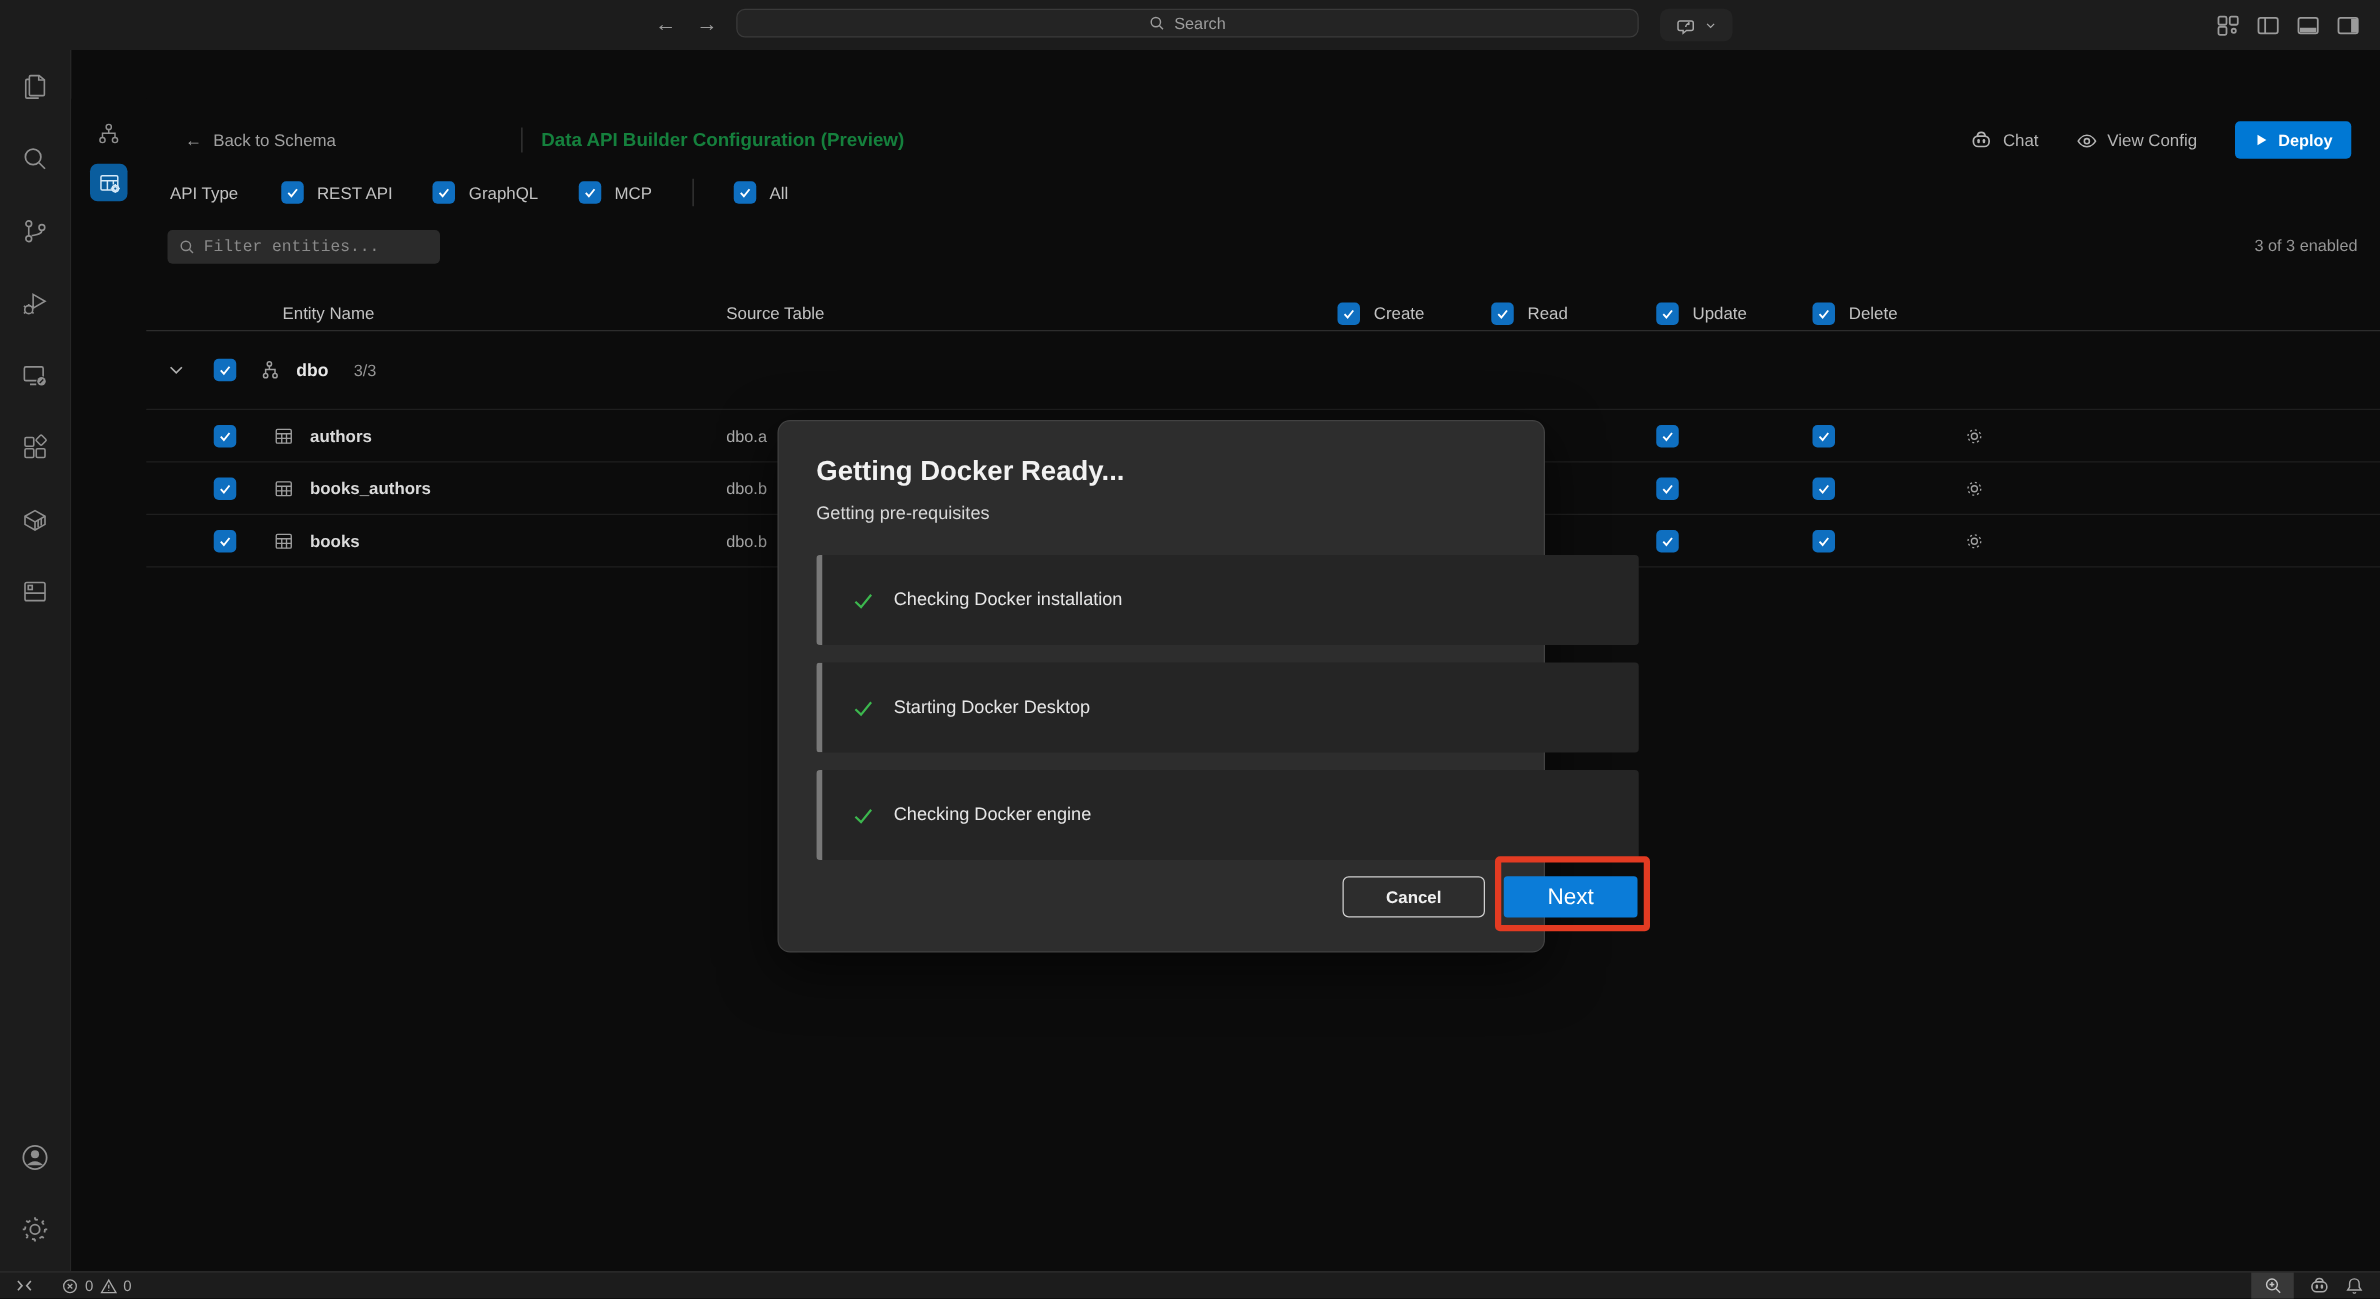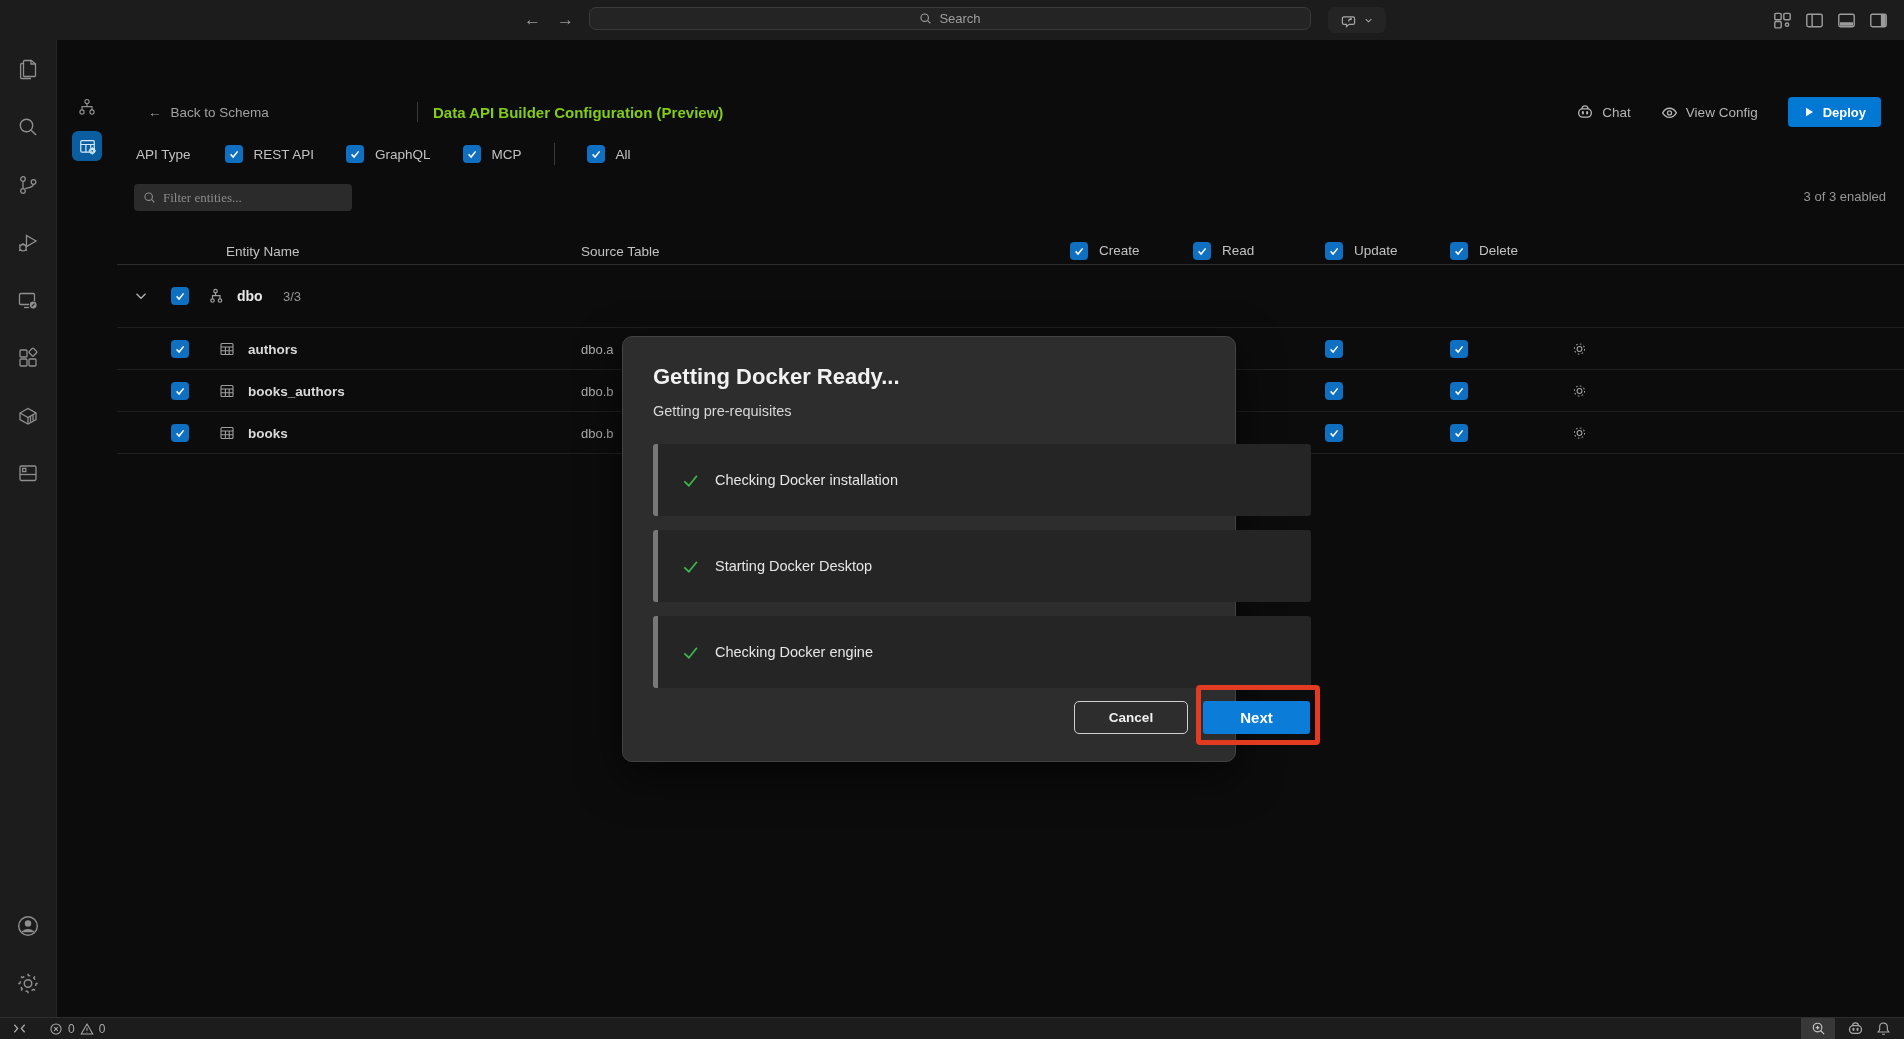--- a/index.html
+++ b/index.html
@@ -33,35 +33,35 @@
   .strip { position:absolute; left:57px; top:79px; width:60px; height:938px; background:#0c0c0c; }
   .strip-icon { position:absolute; left:20px; top:18px; color:#8f8f8f; cursor:pointer; }
   .strip-tile { position:absolute; left:15px; top:52px; width:30px; height:30px; background:#0a5d9e; border-radius:6px; display:flex; align-items:center; justify-content:center; color:#d6e9f8; cursor:pointer; }
 
   
   .main { position:absolute; left:117px; top:79px; width:1787px; height:938px; }
 
   .main-header { position:absolute; left:0; top:16px; width:100%; height:34px; }
   .back-link { position:absolute; left:31px; top:0; height:34px; display:flex; align-items:center; gap:9px; color:#a0a0a0; font-size:13.5px; cursor:pointer; }
   .hdr-divider { position:absolute; left:300px; top:7px; width:1px; height:20px; background:#3a3a3a; }
-  .page-title { position:absolute; left:316px; top:0; height:34px; display:flex; align-items:center; font-size:15px; font-weight:bold; color:#84cc16; }
+  .page-title { position:absolute; left:316px; top:0; height:34px; display:flex; align-items:center; font-size:15px; font-weight:bold; color:#15803d; }
   .hdr-actions { position:absolute; right:23px; top:0; height:34px; display:flex; align-items:center; gap:30px; }
   .hdr-action { display:flex; align-items:center; gap:8px; color:#b4b4b4; font-size:13.5px; cursor:pointer; }
   .deploy-btn { display:flex; align-items:center; gap:8px; background:#0078d4; color:#fff; font-size:13px; font-weight:600; height:30px; padding:0 15px; border-radius:4px; cursor:pointer; }
 
   .api-row { position:absolute; left:19px; top:60px; height:30px; display:flex; align-items:center; gap:32px; }
   .api-label { color:#c2c2c2; font-size:13.5px; margin-right:2px; }
   .cb-pair { display:flex; align-items:center; gap:11px; color:#c2c2c2; font-size:13.5px; cursor:pointer; }
   .api-divider { width:1px; height:22px; background:#3a3a3a; }
 
   .cb { width:18px; height:18px; background:#0f6fc0; border-radius:4px; display:inline-flex; align-items:center; justify-content:center; flex:none; cursor:pointer; }
 
   .filter-row { position:absolute; left:0; top:105px; width:100%; height:30px; }
   .filter-box { position:absolute; left:17px; top:0; width:218px; height:27px; background:#2b2b2b; border-radius:4px; display:flex; align-items:center; gap:7px; padding:0 9px; color:#8a8a8a; }
-  .filter-box input { background:transparent; border:none; outline:none; color:#bdbdbd; font-size:13px; width:160px; font-family:Liberation Serif, serif; }
+  .filter-box input { background:transparent; border:none; outline:none; color:#bdbdbd; font-size:13px; width:160px; font-family:Liberation Mono, monospace; }
   .filter-box input::placeholder { color:#8a8a8a; }
   .enabled-summary { position:absolute; right:18px; top:5px; color:#969696; font-size:13px; }
 
   .thead { position:absolute; left:0; top:158px; width:100%; height:28px; border-bottom:1px solid #2d2d2d; font-size:13.5px; color:#c2c2c2; }
   .thead .hcell { position:absolute; top:50%; transform:translateY(-50%); }
   .hpair { position:absolute; top:50%; transform:translateY(-50%); display:flex; align-items:center; gap:11px; }
 
   .group-row { position:absolute; left:0; top:186px; width:100%; height:63px; border-bottom:1px solid #1f1f1f; }
   .row { position:absolute; left:0; width:100%; height:42px; border-bottom:1px solid #1f1f1f; }
   .rcell { position:absolute; top:50%; transform:translateY(-50%); }
@@ -76,21 +76,21 @@
   .row-gear { left:1454px; color:#a3a3a3; cursor:pointer; }
 
   
   .modal { position:absolute; left:622px; top:336px; width:614px; height:426px; background:#2d2d2d; border:1px solid #424242; border-radius:10px; box-shadow:0 14px 44px rgba(0,0,0,.6); z-index:40; }
   .modal-title { position:absolute; left:30px; top:27px; color:#f2f2f2; font-size:22px; font-weight:bold; }
   .modal-subtitle { position:absolute; left:30px; top:66px; color:#d8d8d8; font-size:14.5px; }
   .step-card { position:absolute; left:30px; width:658px; height:72px; background:#252525; border-left:5px solid #787878; border-radius:3px; display:flex; align-items:center; gap:15px; padding-left:23px; }
   .step-check { color:#3cb74e; }
   .step-label { color:#e6e6e6; font-size:14.5px; }
   .btn-cancel { position:absolute; left:451px; top:364px; width:114px; height:33px; background:transparent; border:1px solid #cfcfcf; border-radius:5px; color:#f0f0f0; font-size:13.5px; font-weight:bold; display:flex; align-items:center; justify-content:center; cursor:pointer; }
-  .btn-next { position:absolute; left:580px; top:364px; width:107px; height:33px; background:#0b7cd8; border-radius:3px; color:#fff; font-size:15px; font-weight:bold; display:flex; align-items:center; justify-content:center; cursor:pointer; }
+  .btn-next { position:absolute; left:580px; top:364px; width:107px; height:33px; background:#0b7cd8; border-radius:3px; color:#fff; font-size:18px; font-weight:normal; display:flex; align-items:center; justify-content:center; cursor:pointer; }
   .annotation-rect { position:absolute; left:573px; top:348px; width:124px; height:60px; border:5px solid #e33b22; border-radius:4px; pointer-events:none; z-index:5; }
 
   
   .statusbar { position:absolute; left:0; top:1017px; width:1904px; height:22px; background:#1c1c1c; border-top:1px solid #2e2e2e; display:flex; align-items:center; color:#a8a8a8; font-size:12px; }
   .sb-left { display:flex; align-items:center; gap:6px; padding-left:12px; }
   .sb-problems { display:flex; align-items:center; gap:5px; margin-left:22px; cursor:pointer; }
   .sb-right { margin-left:auto; display:flex; align-items:center; gap:12px; padding-right:13px; }
   .sb-zoom { width:34px; height:22px; background:#383838; display:flex; align-items:center; justify-content:center; cursor:pointer; }
 </style>
 </head>

